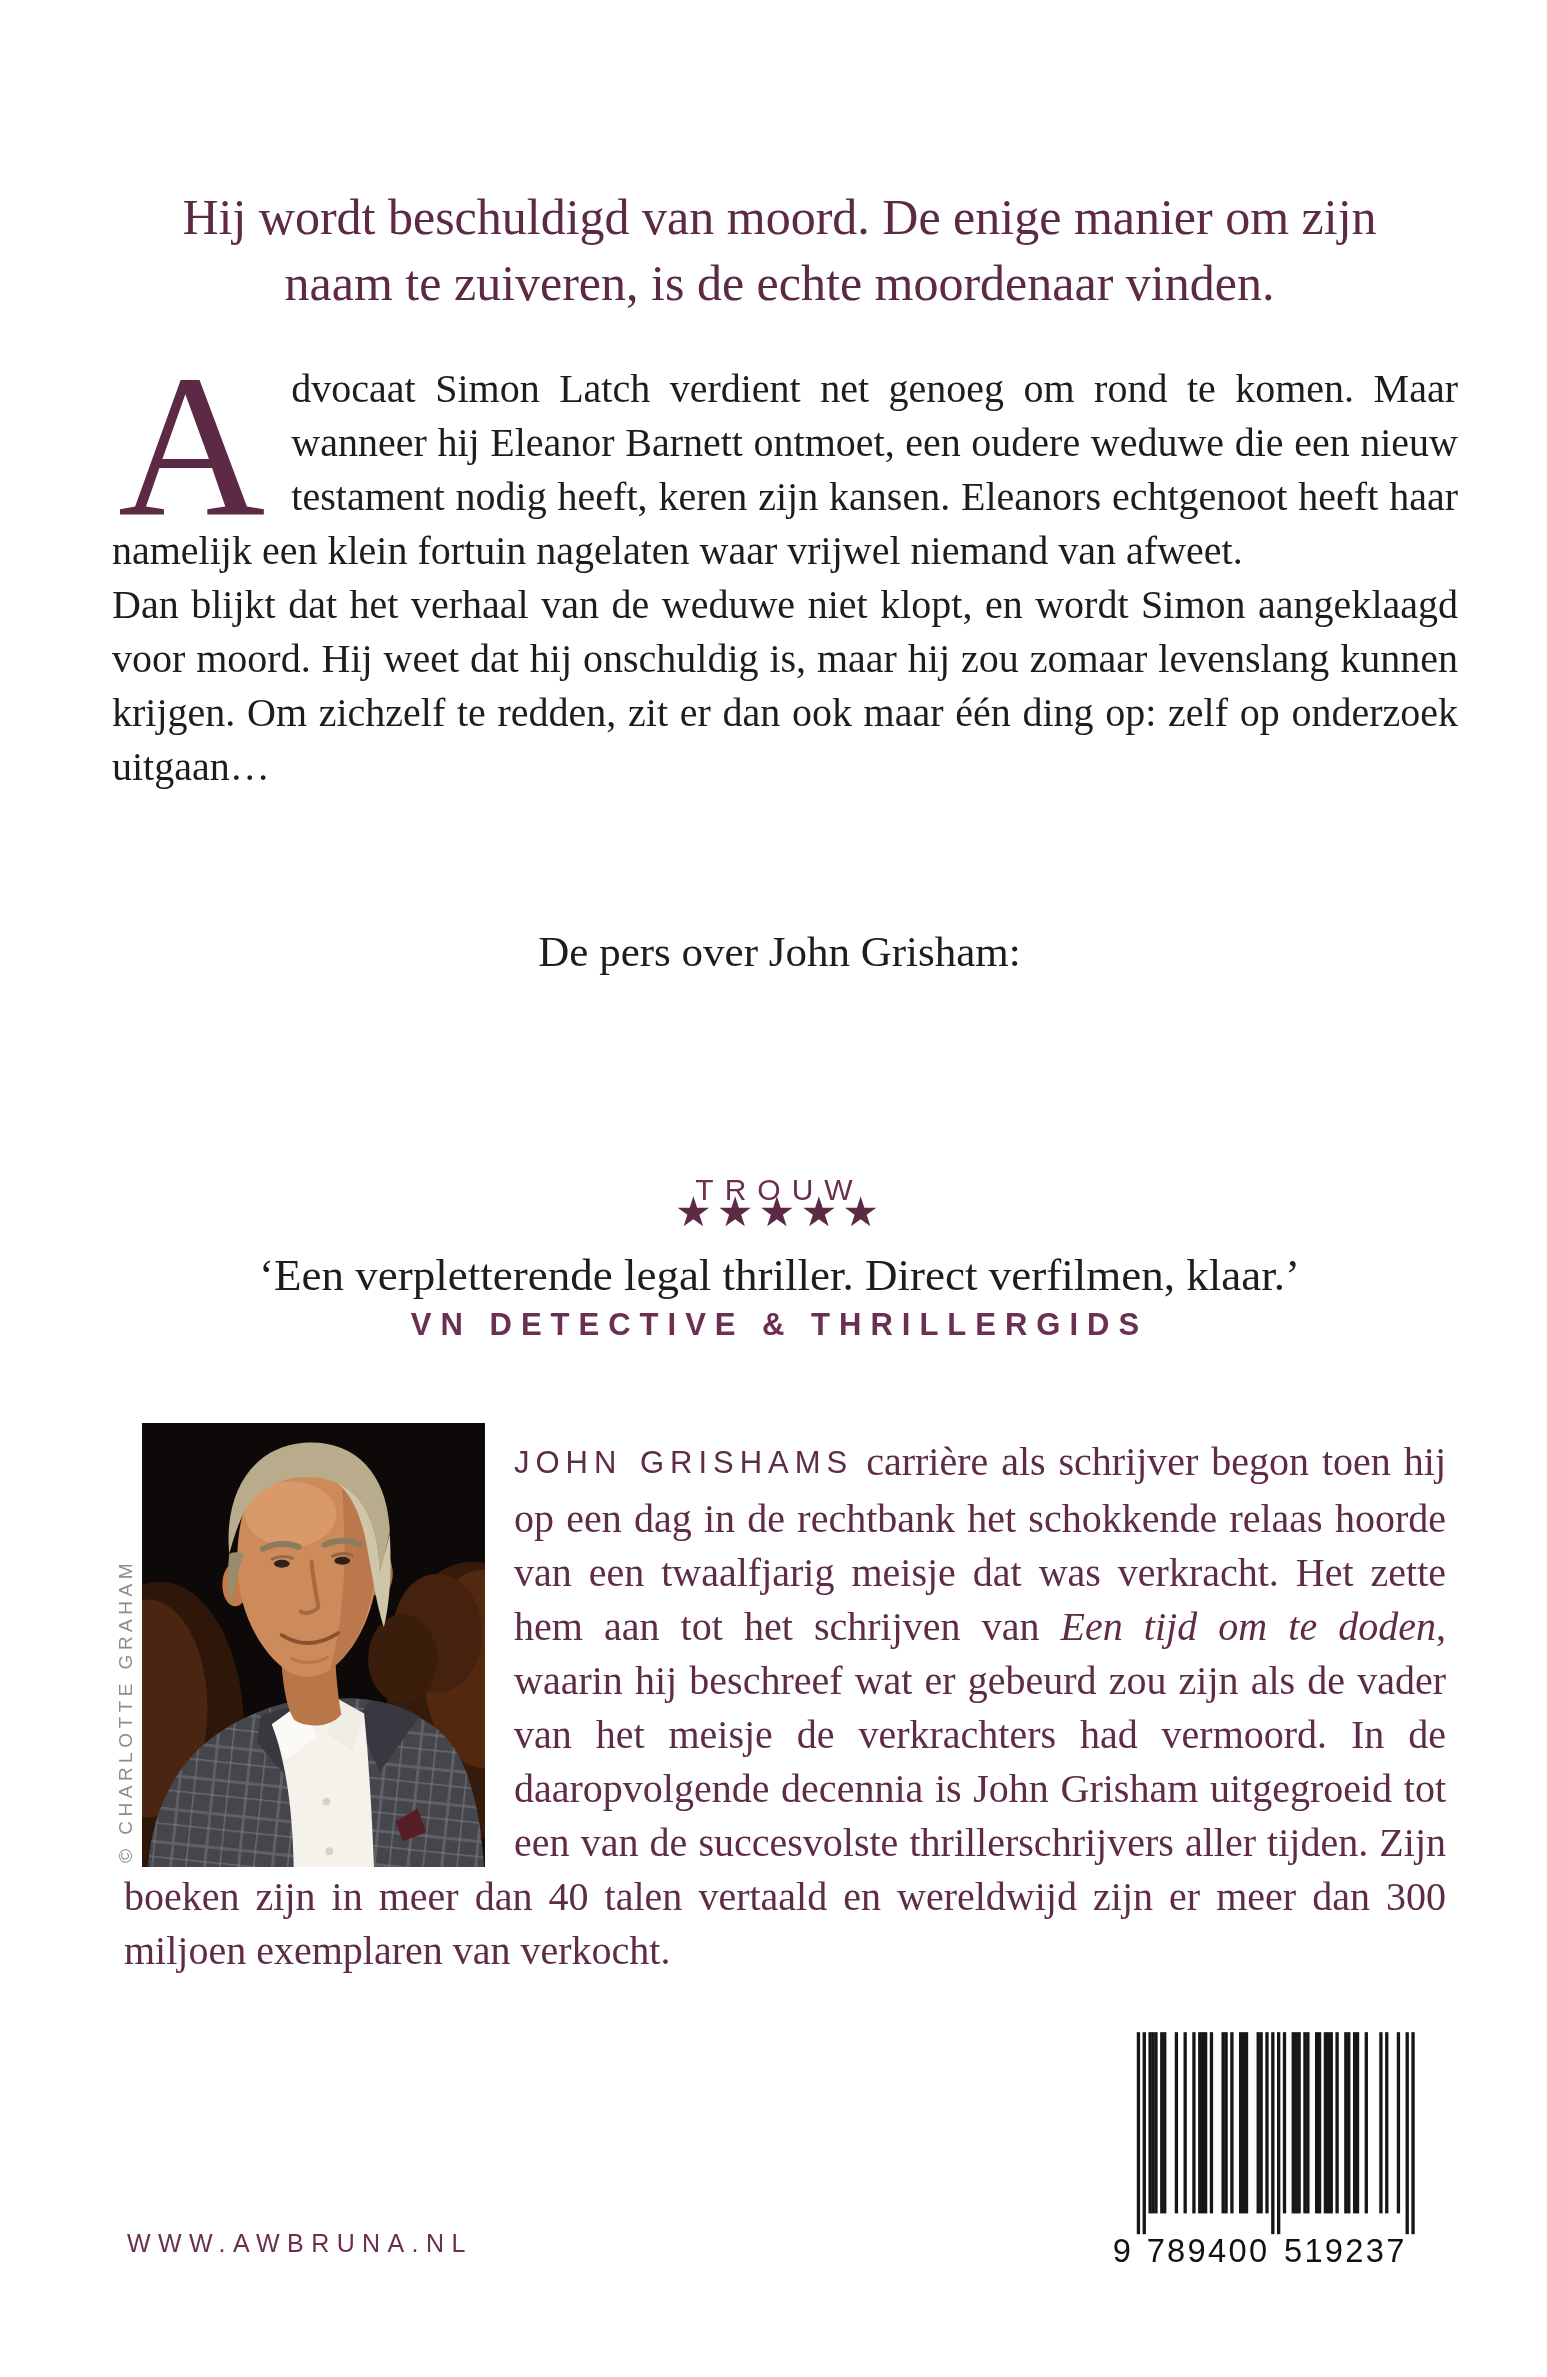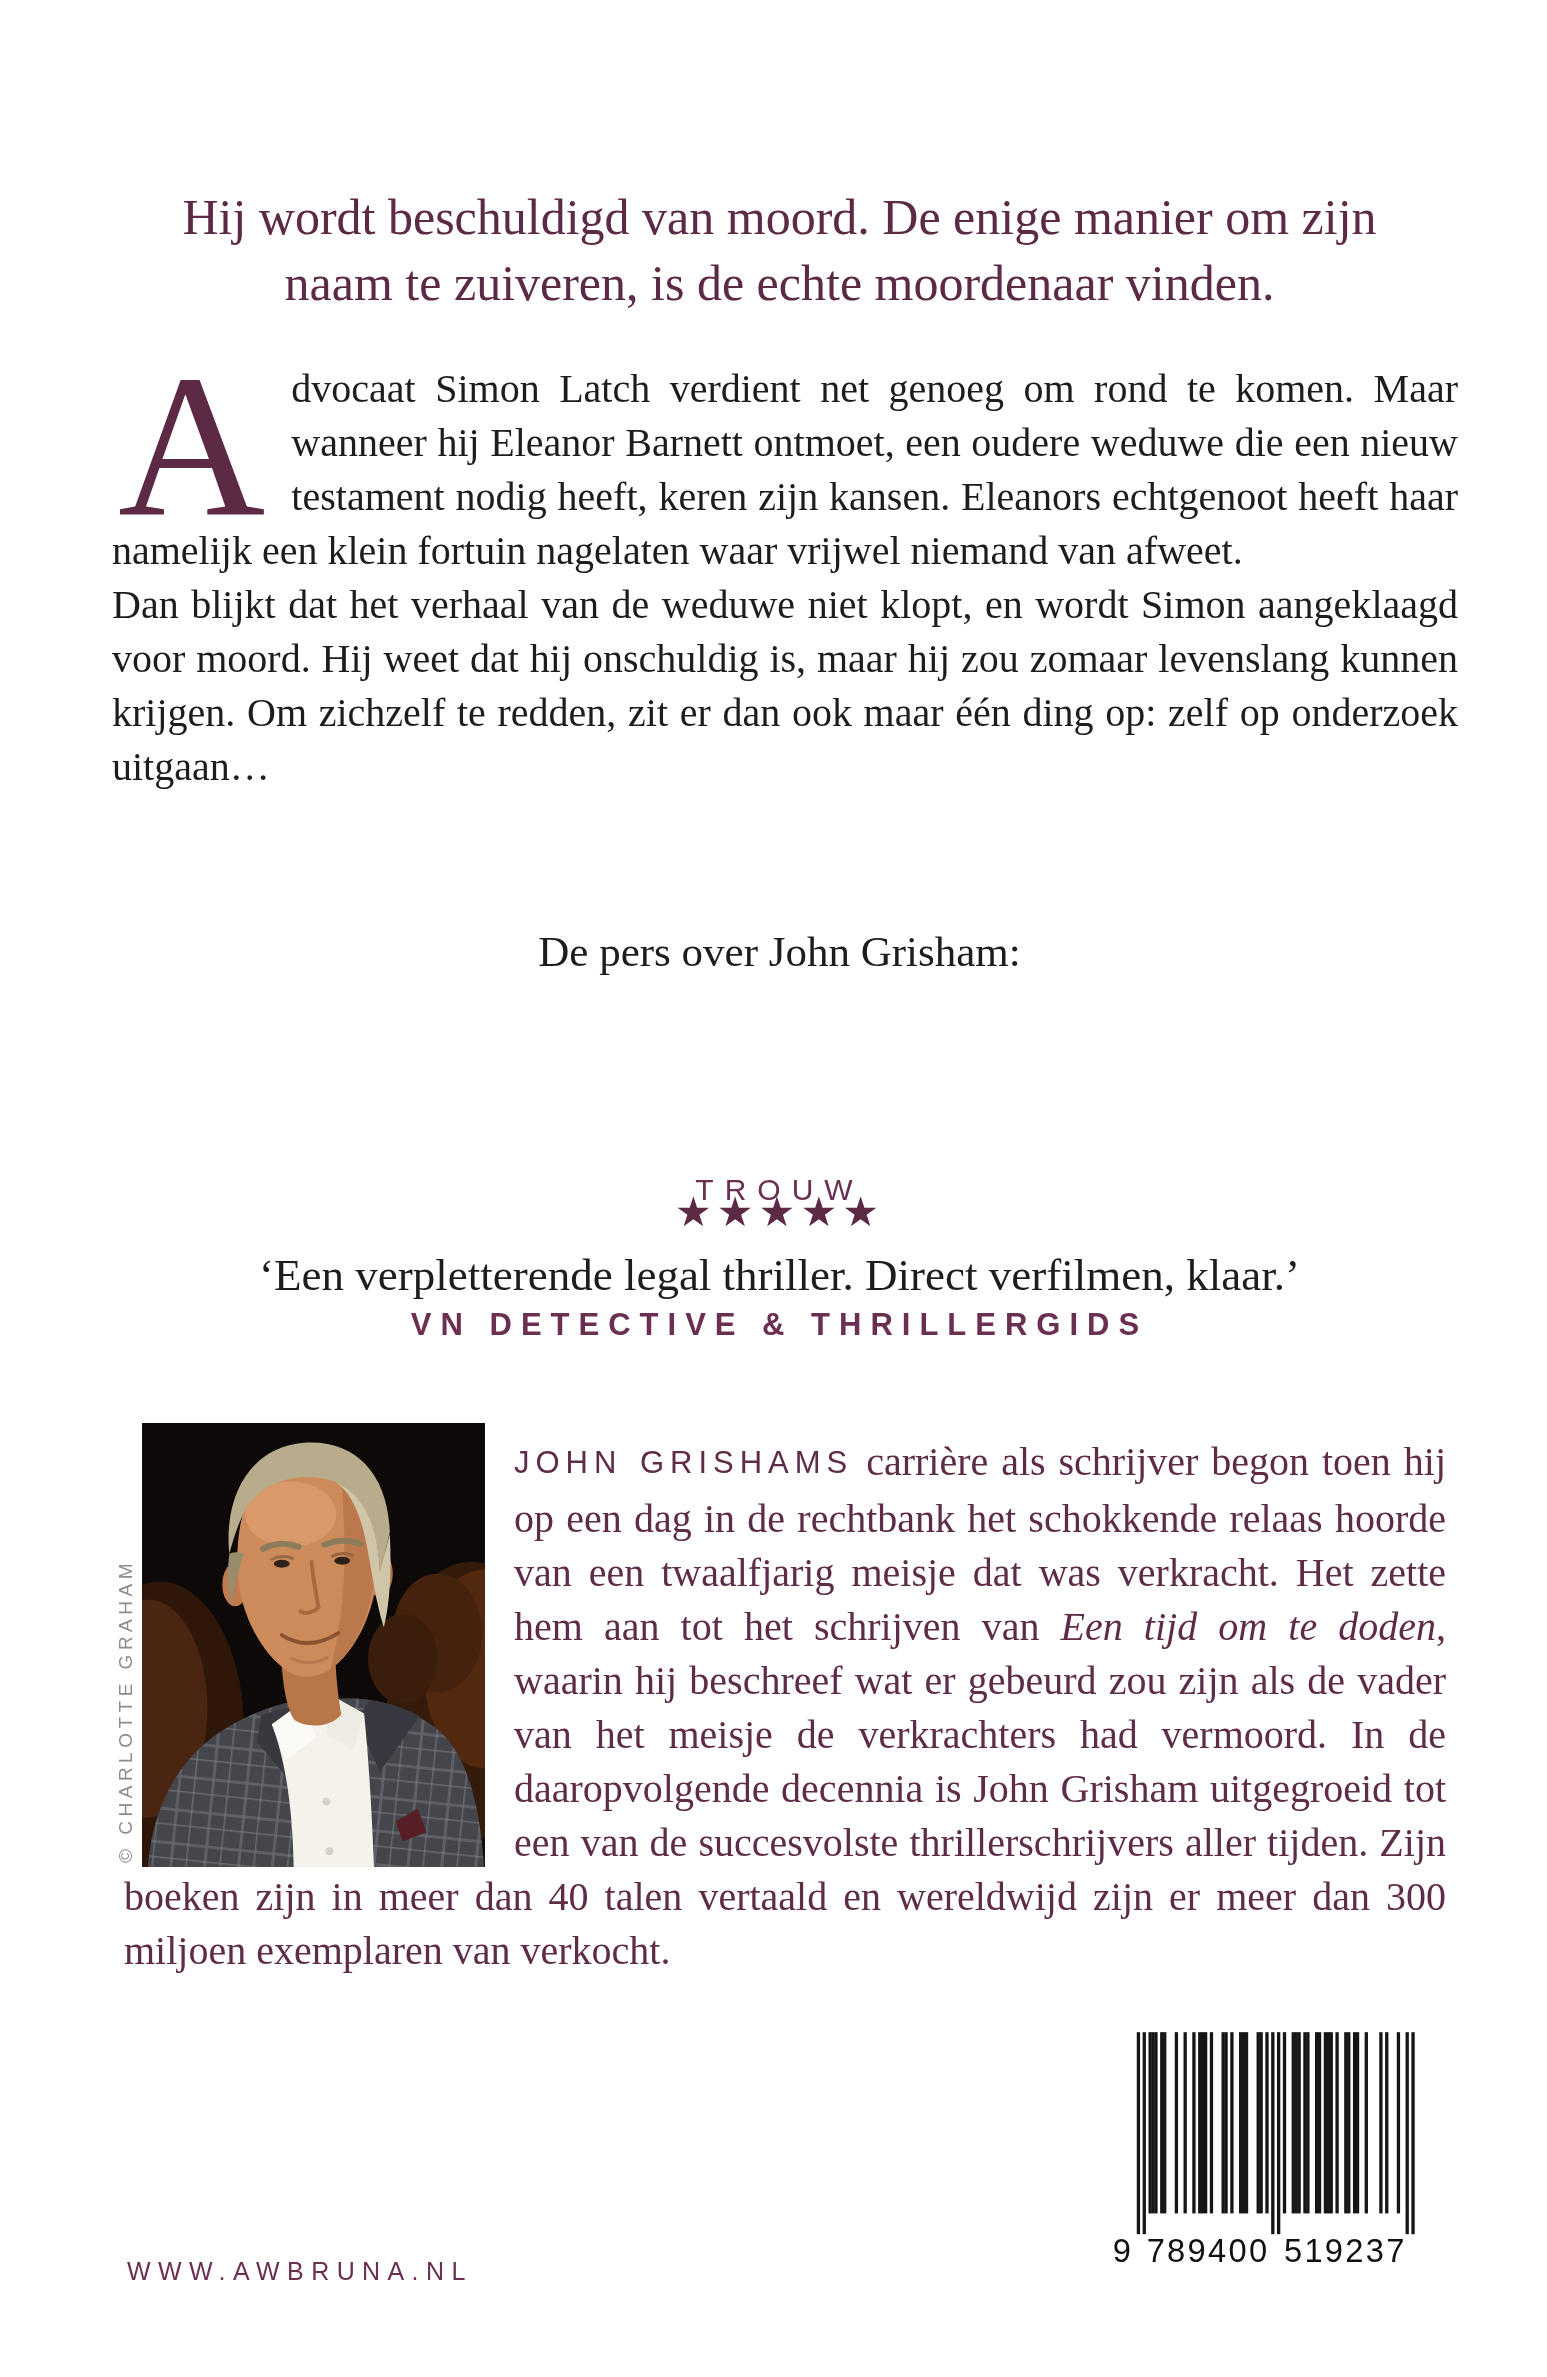--- a/index.html
+++ b/index.html
@@ -70,21 +70,21 @@
   .photo-credit{
     position:absolute;left:115px;top:1863px;
     transform:rotate(-90deg);transform-origin:0 0;
     white-space:nowrap;
     font-family:"Liberation Sans","DejaVu Sans",sans-serif;
     font-size:19px;letter-spacing:4.5px;
     color:#8c8c8c;
   }
   .website{
     position:absolute;left:127px;top:2229px;
-    font-size:25px;letter-spacing:7.4px;margin-top:28px;
+    font-size:25px;letter-spacing:7.4px;
   }
   .barcode{position:absolute;left:1113px;top:2032px;background:#fff;}
   .barcode text{
     font-family:"Liberation Sans","DejaVu Sans",sans-serif;
     font-size:33px;fill:#111;
   }
 </style>
 </head>
 <body>
 

